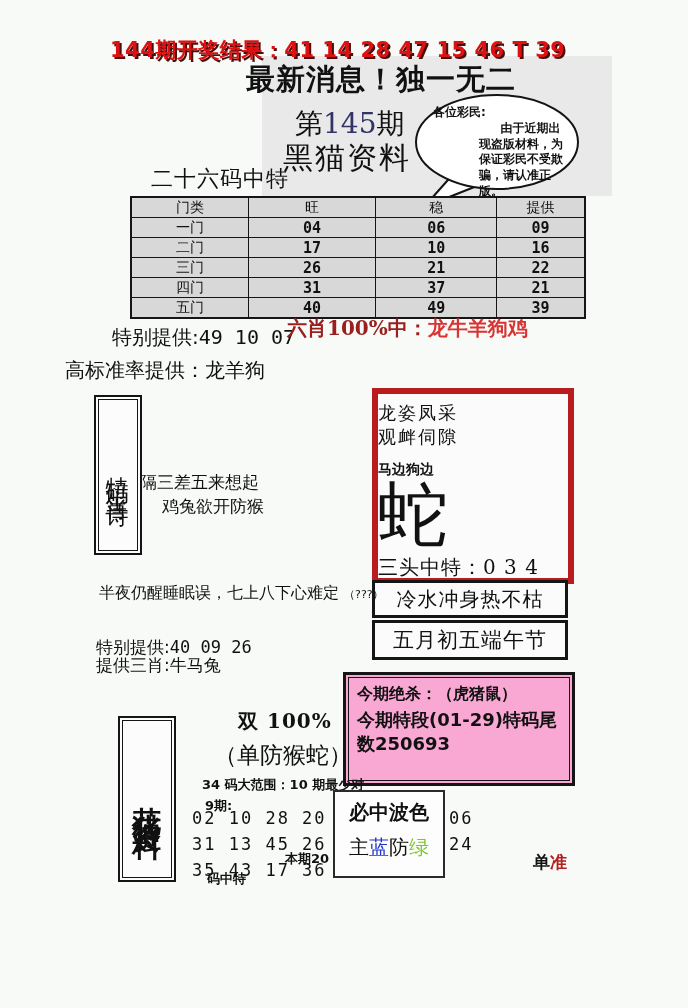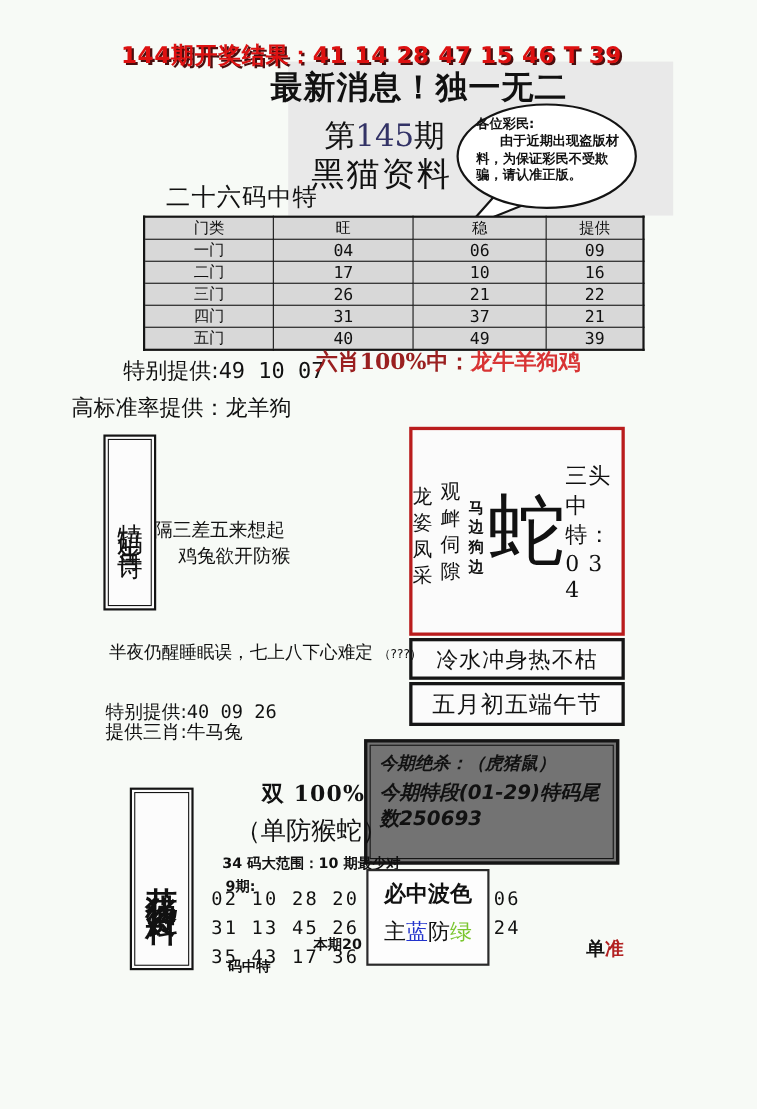--- a/index.html
+++ b/index.html
@@ -15,45 +15,45 @@
   .banner{left:110px;top:36px;font-size:21px;font-weight:bold;color:#dd1111;
           text-shadow:2px 2px 0 #4a0e0e;letter-spacing:0.5px;white-space:nowrap;}
   .headline{left:246px;top:60px;font-size:29px;font-weight:bold;letter-spacing:1px;white-space:nowrap;}
   .issue-line{left:295px;top:105px;font-size:28px;white-space:nowrap;}
   .issue-num{color:#333366;}
   .source-title{left:283px;top:138px;font-size:30px;letter-spacing:2px;white-space:nowrap;}
   .subtitle{left:151px;top:164px;font-size:22px;letter-spacing:1px;white-space:nowrap;}
 
   .bubble-svg{left:0;top:0;width:688px;height:1008px;pointer-events:none;}
   .bubble-text{left:433px;top:105px;width:136px;font-size:12px;font-weight:bold;line-height:1.32;}
-  .bubble-text .body{text-indent:1.8em;}
+  .bubble-text .body{text-indent:1.8em;margin-left:46px;}
 
   table.main{position:absolute;left:130px;top:196px;width:456px;border-collapse:collapse;
              border:2px solid #151515;z-index:2;}
   table.main td{background:#d8d8d8;border:1px solid #151515;height:19px;text-align:center;
                 font-size:15px;padding:0;}
   table.main td.lbl{font-size:14px;}
-  table.main td.num{font-family:"DejaVu Sans Mono",monospace;}
+  table.main td.num{font-family:"DejaVu Sans Mono",monospace;font-weight:bold;}
 
   .special1{left:112px;top:324px;font-size:20px;white-space:nowrap;}
   .sixxiao{left:287px;top:315px;font-size:20px;font-weight:bold;white-space:nowrap;}
   .sixxiao .prefix{color:#9a2020;}
   .sixxiao .animals{color:#d83434;}
   .highrate{left:65px;top:357px;font-size:20px;white-space:nowrap;}
 
   .vbox{border:2px solid #141414;padding:2px;background:#fcfcfc;display:flex;}
   .vbox-inner{border:1px solid #141414;flex:1;display:flex;align-items:center;justify-content:center;
               writing-mode:vertical-rl;text-orientation:upright;}
   .poembox{left:94px;top:395px;width:40px;height:152px;}
   .poembox .vbox-inner{font-size:23px;letter-spacing:7px;font-family:"DejaVu Serif",serif;}
   .poemlines{left:140px;top:471px;font-size:17px;line-height:1.4;}
   .poemlines .l2{padding-left:22px;}
 
-  .mainbox{left:372px;top:388px;width:190px;height:184px;border:3px solid #b91c1c;background:#fbfbfb;
-           display:flex;flex-direction:row;align-items:center;z-index:2;}
+  .mainbox{left:372px;top:388px;width:190px;height:184px;border:6px solid #b91c1c;background:#fbfbfb;
+           display:flex;flex-direction:column;z-index:2;}
   .mainbox .p1{font-size:18px;margin-top:7px;letter-spacing:2px;}
   .mainbox .p2{font-size:18px;letter-spacing:2px;}
   .mainbox .hint{font-size:14px;font-weight:bold;margin-top:12px;}
   .mainbox .animal{font-size:70px;line-height:1.05;}
   .mainbox .heads{font-size:20px;margin-top:1px;letter-spacing:1px;}
 
   .coldbox{left:372px;top:580px;width:190px;height:32px;border:3px solid #151515;background:#fbfbfb;
            display:flex;align-items:center;justify-content:center;font-size:20px;letter-spacing:1px;z-index:2;}
   .maybox{left:372px;top:620px;width:190px;height:34px;border:3px solid #151515;background:#fbfbfb;
           display:flex;align-items:center;justify-content:center;font-size:21px;letter-spacing:1px;z-index:2;}
@@ -61,21 +61,21 @@
   .waveline{left:133px;top:540px;font-size:13px;font-weight:bold;font-style:italic;color:#c22424;white-space:nowrap;}
   .brandline{left:84px;top:550px;white-space:nowrap;}
   .brandline .brand{font-size:23px;font-weight:bold;color:#d02020;}
   .brandline .lbl{font-size:22px;font-weight:bold;color:#151515;}
   .riddle{left:99px;top:583px;font-size:16px;white-space:nowrap;}
   .riddle .hint{font-size:11px;}
 
   .special2{left:96px;top:636px;font-size:17px;white-space:nowrap;}
   .threexiao{left:96px;top:654px;font-size:17px;white-space:nowrap;}
 
-  .killbox{left:331px;top:672px;width:222px;height:104px;border:3px solid #151515;padding:2px;background:#737373;z-index:2;font-style:italic;}
+  .killbox{left:343px;top:672px;width:222px;height:104px;border:3px solid #151515;padding:2px;background:#f9a8d4;z-index:2;}
   .killbox .inner{border:1px solid #151515;height:100%;box-sizing:border-box;padding:6px 8px;}
   .killbox .k1{font-size:16px;font-weight:bold;}
   .killbox .k2{font-size:18px;font-weight:bold;margin-top:3px;}
 
   .huamaobox{left:118px;top:716px;width:50px;height:158px;}
   .huamaobox .vbox-inner{font-size:29px;font-weight:bold;letter-spacing:8px;font-family:"DejaVu Serif",serif;}
 
   .d100{left:238px;top:708px;font-size:20px;font-weight:bold;letter-spacing:1px;white-space:nowrap;}
   .danfang{left:214px;top:740px;font-size:23px;white-space:nowrap;}
   .rangenote{left:202px;top:776px;font-size:13px;font-weight:bold;white-space:nowrap;}

